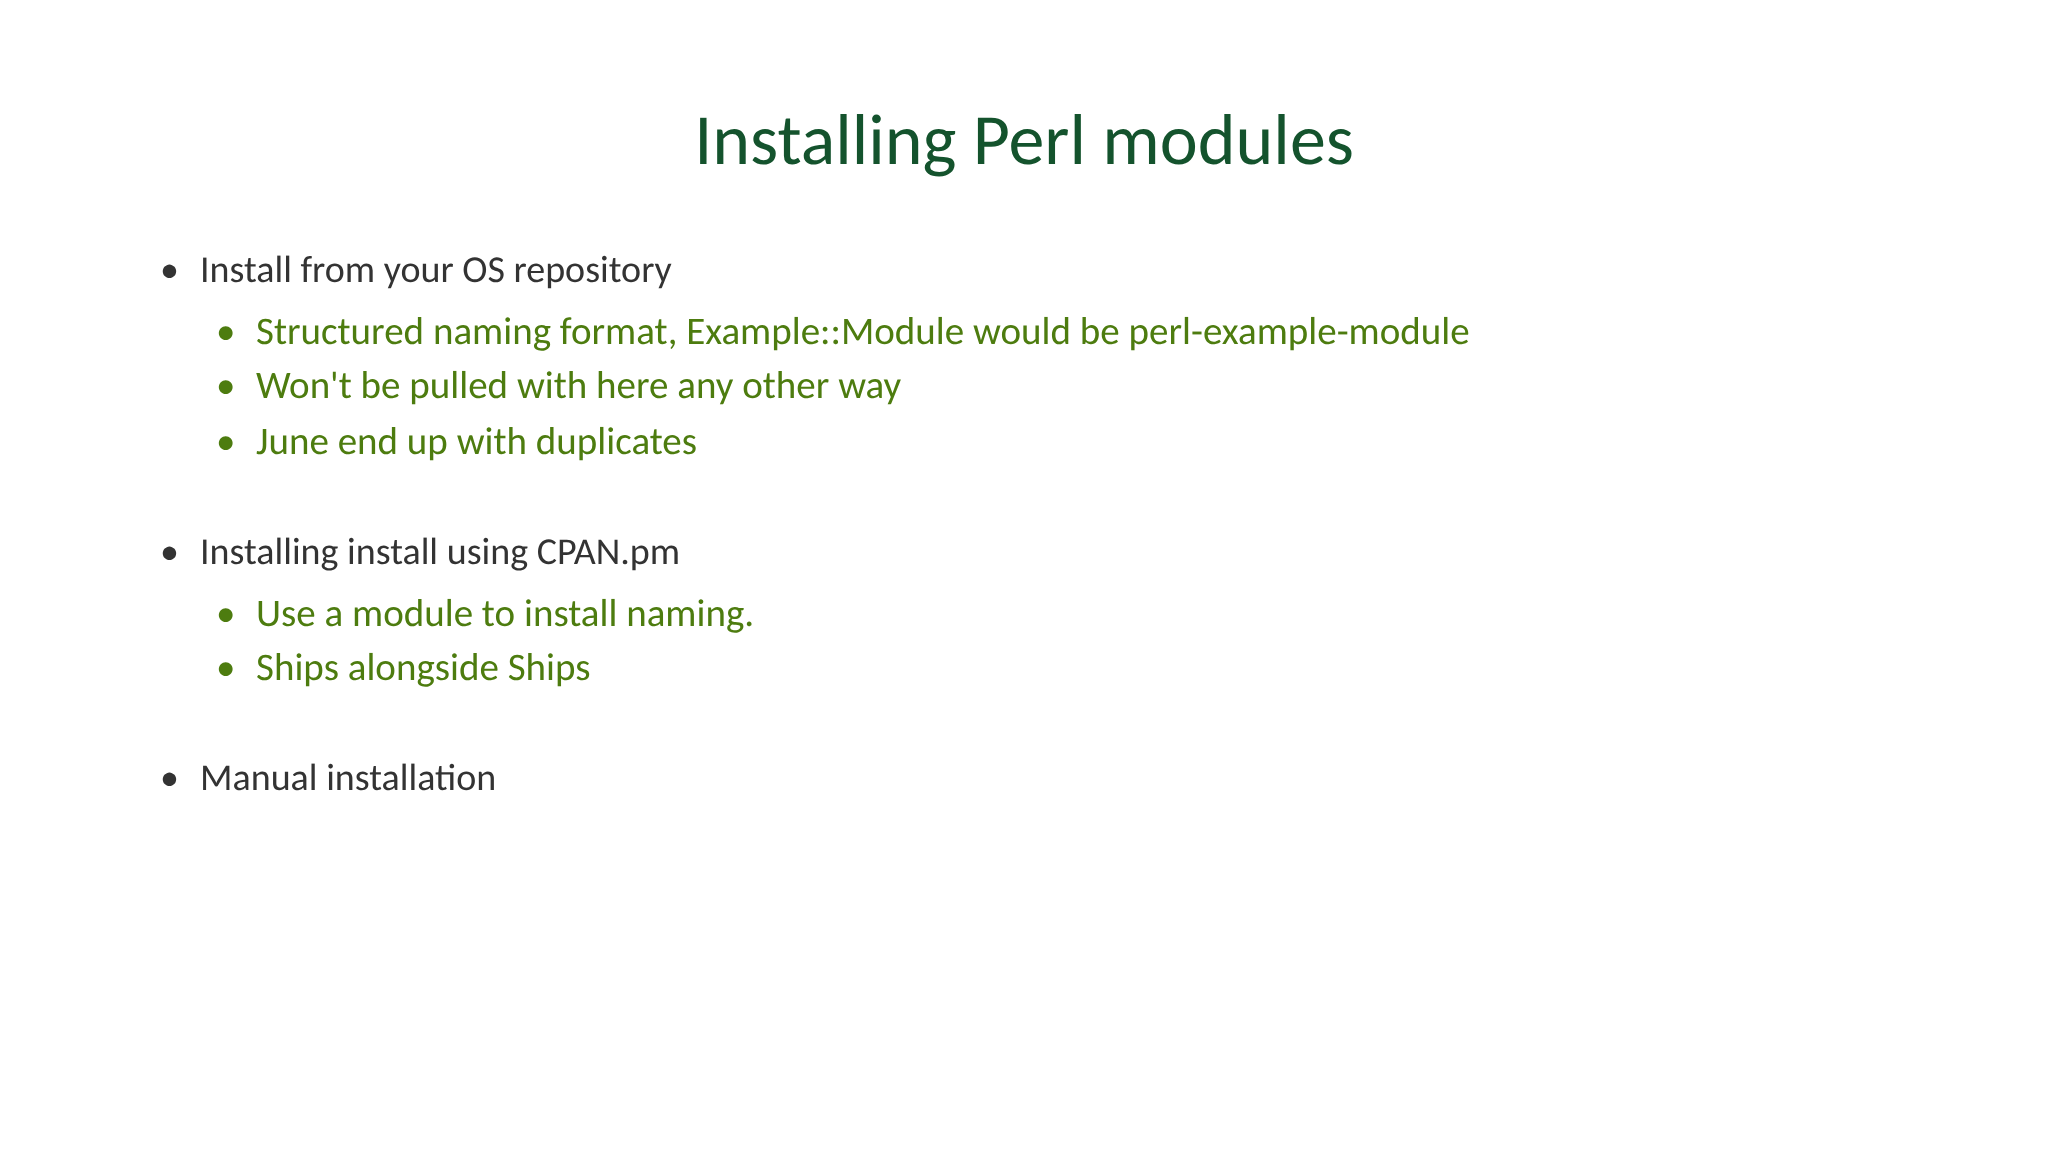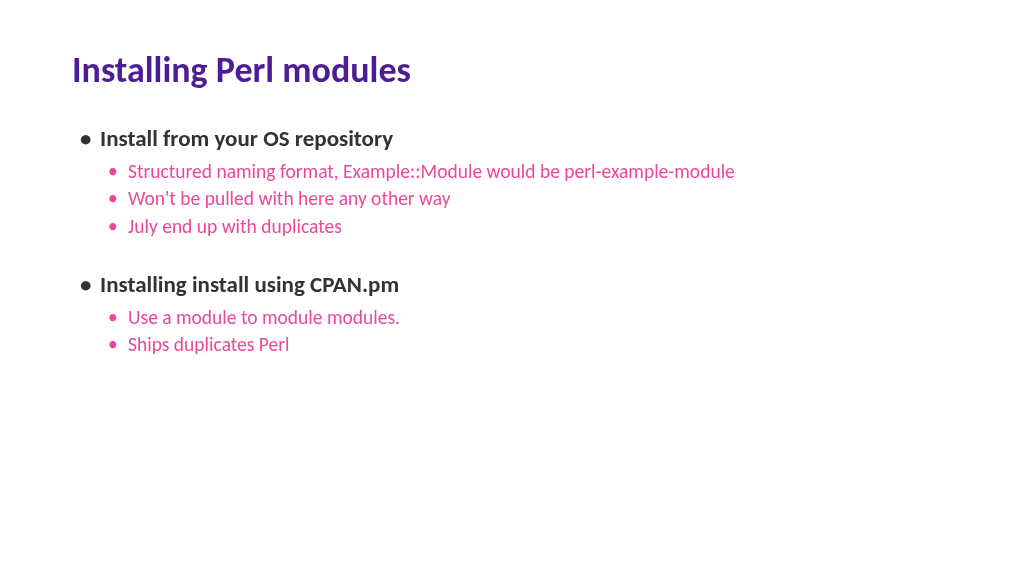--- a/index.html
+++ b/index.html
@@ -10,45 +10,46 @@
     body {
       width: 1024px;
       height: 576px;
       background: #ffffff;
       font-family: "Segoe UI", Calibri, Arial, sans-serif;
       color: #333333;
       padding: 48px 72px 40px 72px;
     }
     .title {
       font-size: 36px;
-      font-weight: 700;
-      color: #4c1d95;
+      font-weight: 400;
+      color: #14532d;
       margin-bottom: 32px;
+      text-align: center;
     }
     .content {
       padding-left: 8px;
     }
     .level1 {
-      font-size: 23px;
-      font-weight: 700;
+      font-size: 19px;
+      font-weight: 400;
       color: #333333;
       margin-bottom: 6px;
       position: relative;
       padding-left: 20px;
     }
     .level1::before {
       content: "•";
       position: absolute;
       left: 0;
       top: 0;
     }
     .level2 {
       font-size: 19.5px;
       font-weight: 400;
-      color: #ec4899;
+      color: #4d7c0f;
       position: relative;
       padding-left: 20px;
       margin-left: 28px;
       line-height: 1.4;
     }
     .level2::before {
       content: "•";
       position: absolute;
       left: 0;
       top: 0;
@@ -61,25 +62,26 @@
 <body>
 
 <div class="title">Installing Perl modules</div>
 
 <div class="content">
 
   <div class="group">
     <div class="level1">Install from your OS repository</div>
     <div class="level2">Structured naming format, Example::Module would be perl-example-module</div>
     <div class="level2">Won't be pulled with here any other way</div>
-    <div class="level2">July end up with duplicates</div>
+    <div class="level2">June end up with duplicates</div>
   </div>
 
   <div class="group">
     <div class="level1">Installing install using CPAN.pm</div>
-    <div class="level2">Use a module to module modules.</div>
-    <div class="level2">Ships duplicates Perl</div>
+    <div class="level2">Use a module to install naming.</div>
+    <div class="level2">Ships alongside Ships</div>
   </div>
 
   <div class="group">
+    <div class="level1">Manual installation</div>
   </div>
 
 </div>
 
 </body></html>

